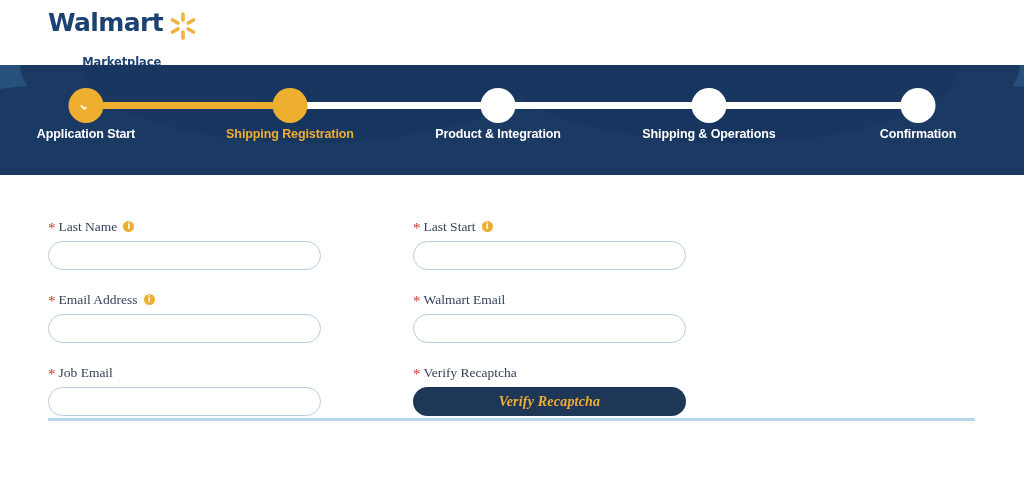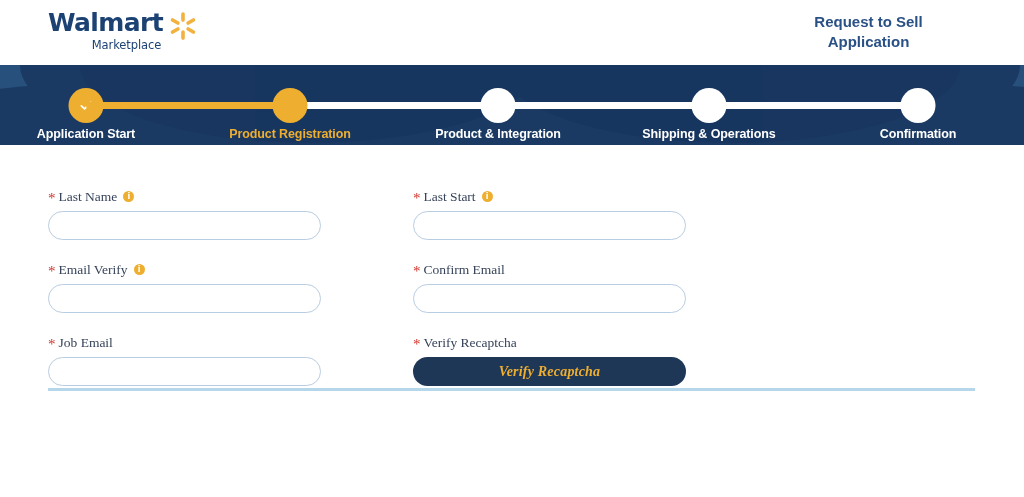--- a/index.html
+++ b/index.html
@@ -45,24 +45,24 @@
     font-size: 25px;
     font-weight: bold;
     color: #1c4274;
     letter-spacing: -0.6px;
     line-height: 1;
   }
 
   .brand-sub {
     font-family: "DejaVu Sans", sans-serif;
     font-size: 11.5px;
-    font-weight: normal;
+    font-weight: bold;
     color: #1c4274;
     letter-spacing: -0.1px;
-    margin-top: 3px;
+    margin-top: 20px;
     align-self: flex-end;
     padding-right: 2px;
   }
 
   .brand-spark {
     width: 30px;
     height: 30px;
     margin-left: 5px;
     margin-top: 1px;
     flex: none;
@@ -77,21 +77,21 @@
     font-size: 15px;
     font-weight: bold;
     line-height: 1.35;
     color: #2a5185;
     text-decoration: none;
   }
 
   
   .stepper-banner {
     position: relative;
-    height: 80px;
+    height: 110px;
     background: #27517c;
     overflow: hidden;
   }
 
   .banner-arcs {
     position: absolute;
     inset: 0;
     width: 1024px;
     height: 110px;
   }
@@ -275,24 +275,20 @@
           <rect x="17.6" y="1.5" width="4.8" height="13" rx="2.4"></rect>
           <rect x="17.6" y="25.5" width="4.8" height="13" rx="2.4"></rect>
           <rect x="17.6" y="1.5" width="4.8" height="13" rx="2.4" transform="rotate(60 20 20)"></rect>
           <rect x="17.6" y="25.5" width="4.8" height="13" rx="2.4" transform="rotate(60 20 20)"></rect>
           <rect x="17.6" y="1.5" width="4.8" height="13" rx="2.4" transform="rotate(120 20 20)"></rect>
           <rect x="17.6" y="25.5" width="4.8" height="13" rx="2.4" transform="rotate(120 20 20)"></rect>
         </g>
       </svg>
     </a>
 
-    <a class="header-title" href="#">
-      <span>Request to Sell</span><br>
-      <span>Application</span>
-    </a>
   </header>
 
   <section class="stepper-banner">
 
     <svg class="banner-arcs" viewBox="0 0 1024 110" preserveAspectRatio="none">
       <rect x="0" y="0" width="1024" height="110" fill="#27517c"></rect>
       <g fill="#1b3a63">
         <ellipse cx="100" cy="110" rx="290" ry="92"></ellipse>
         <ellipse cx="520" cy="110" rx="290" ry="92"></ellipse>
         <ellipse cx="940" cy="110" rx="290" ry="92"></ellipse>
@@ -313,21 +309,21 @@
         <span class="step-dot">
           <svg class="step-check" viewBox="0 0 20 20">
             <path d="M4.5 10.5 L8.3 14 L15.5 6.4" fill="none" stroke="#ffffff" stroke-width="2" stroke-linecap="round" stroke-linejoin="round"></path>
           </svg>
         </span>
         <span class="step-label">Application Start</span>
       </div>
 
       <div class="step is-current" style="left:290px">
         <span class="step-dot"></span>
-        <span class="step-label">Product Registration</span>
+        <span class="step-label">Shipping Registration</span>
       </div>
 
       <div class="step" style="left:498px">
         <span class="step-dot"></span>
         <span class="step-label">Product &amp; Integration</span>
       </div>
 
       <div class="step" style="left:709px">
         <span class="step-dot"></span>
         <span class="step-label">Shipping &amp; Operations</span>
@@ -360,30 +356,30 @@
             <span class="info-icon">i</span>
           </label>
           <input class="text-input" type="text" value="" style="">
         </div>
       </div>
 
       <div class="form-row">
         <div class="field">
           <label class="field-label">
             <span class="req-star">*</span>
-            <span>Email Verify</span>
+            <span>Email Address</span>
             <span class="info-icon">i</span>
           </label>
           <input class="text-input" type="email" value="" style="">
         </div>
 
         <div class="field">
           <label class="field-label">
             <span class="req-star">*</span>
-            <span>Confirm Email</span>
+            <span>Walmart Email</span>
           </label>
           <input class="text-input" type="email" value="" style="">
         </div>
       </div>
 
       <div class="form-row">
         <div class="field">
           <label class="field-label">
             <span class="req-star">*</span>
             <span>Job Email</span>

